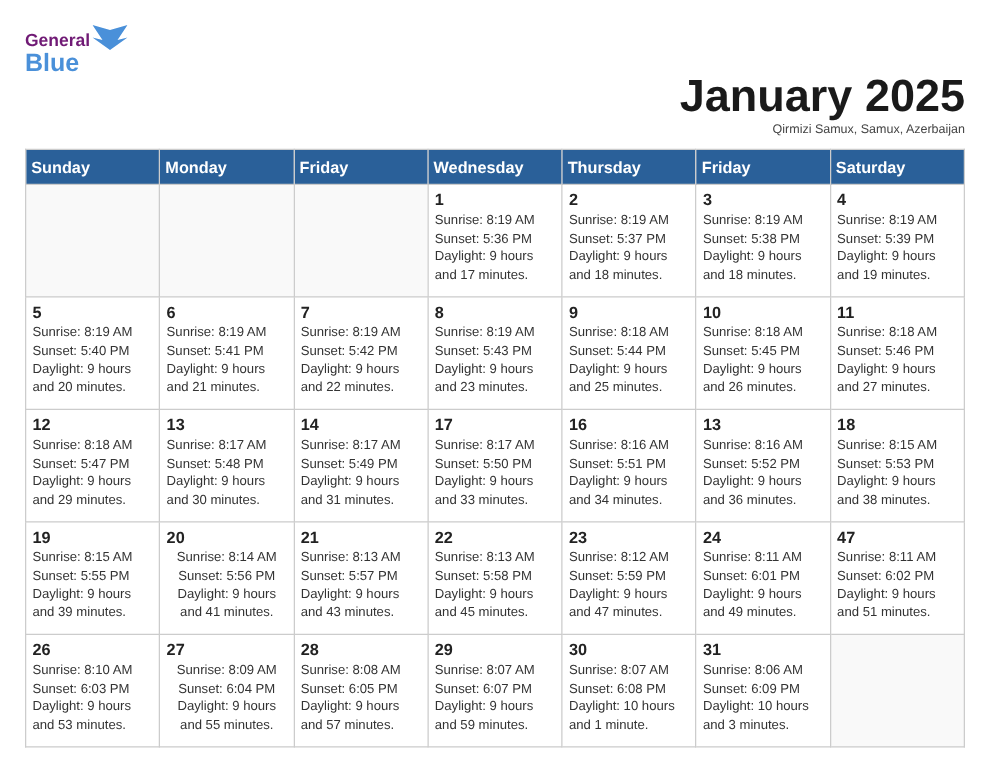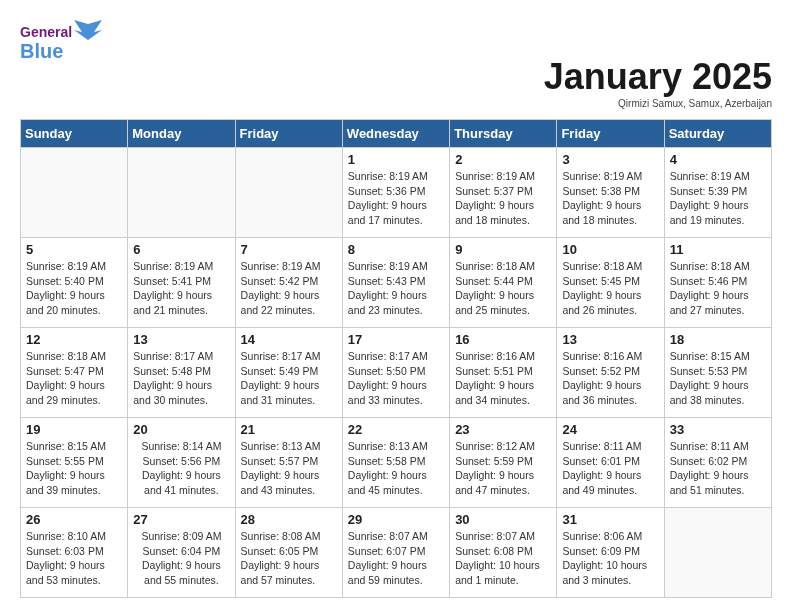--- a/index.html
+++ b/index.html
@@ -274,21 +274,21 @@
 and 47 minutes.</div>
         </td>
         <td>
           <div class="day-number">24</div>
           <div class="day-info" style="white-space: pre-line;">Sunrise: 8:11 AM
 Sunset: 6:01 PM
 Daylight: 9 hours
 and 49 minutes.</div>
         </td>
         <td>
-          <div class="day-number">33</div>
+          <div class="day-number">47</div>
           <div class="day-info" style="white-space: pre-line;">Sunrise: 8:11 AM
 Sunset: 6:02 PM
 Daylight: 9 hours
 and 51 minutes.</div>
         </td>
       </tr>
       <tr>
         <td>
           <div class="day-number">26</div>
           <div class="day-info" style="white-space: pre-line;">Sunrise: 8:10 AM

